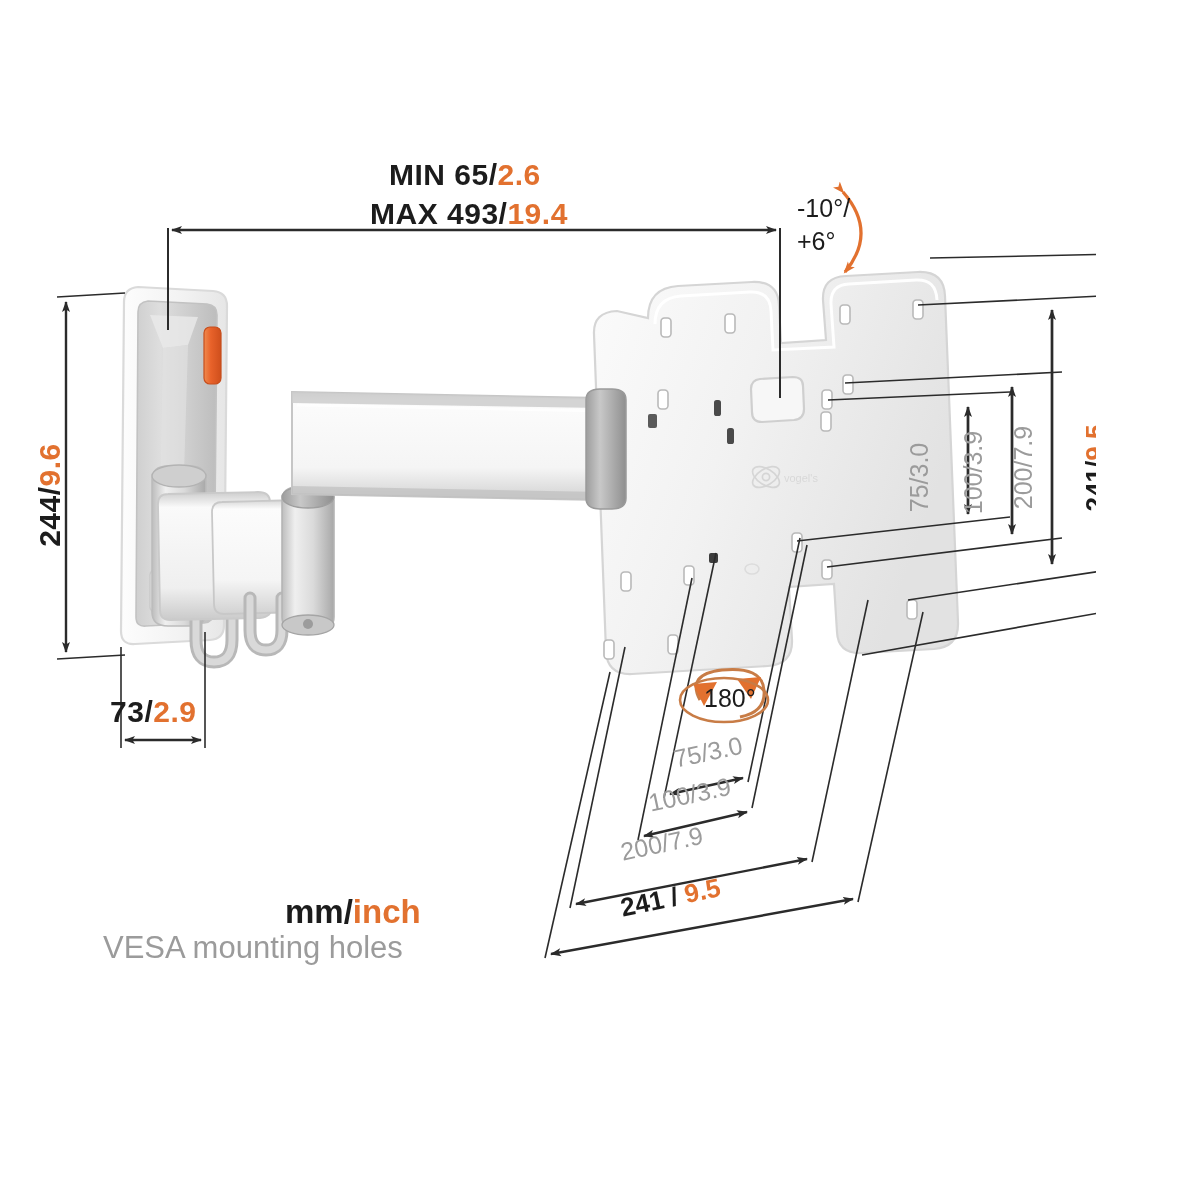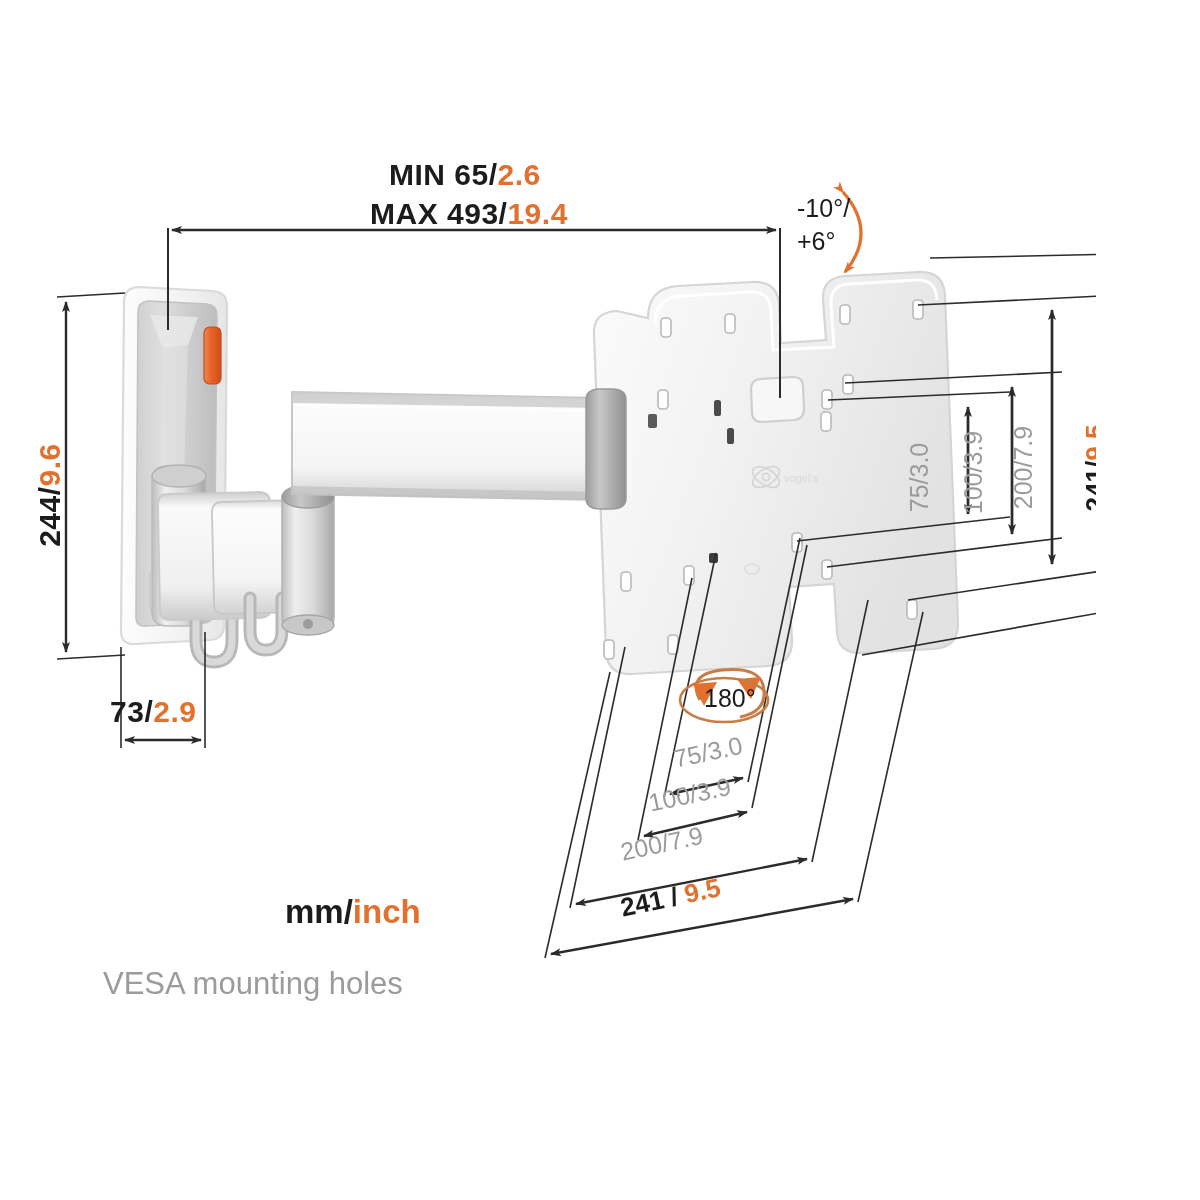--- a/index.html
+++ b/index.html
@@ -325,15 +325,15 @@
   <div class="lbl gray-dim t-gray" style="left:621px; top:840px; transform:rotate(-12deg); transform-origin:0 50%;">
     <span>200</span><span>/</span><span>7.9</span>
   </div>
   <div class="lbl mid" style="left:621px; top:895px; transform:rotate(-12deg); transform-origin:0 50%;">
     <span class="t-black">241</span><span class="t-black">&nbsp;</span><span class="t-black">/</span><span class="t-orange">&nbsp;</span><span class="t-orange">9.5</span>
   </div>
 
   <div class="lbl legend1" style="left:285px; top:895px;">
     <span class="t-black">mm</span><span class="t-black">/</span><span class="t-orange">inch</span>
   </div>
-  <div class="lbl legend2 t-gray" style="left:103px; top:932px;margin-top:36px;">VESA mounting holes</div>
+  <div class="lbl legend2 t-gray" style="left:103px; top:932px;">VESA mounting holes</div>
 
 </div>
 
 </body></html>

